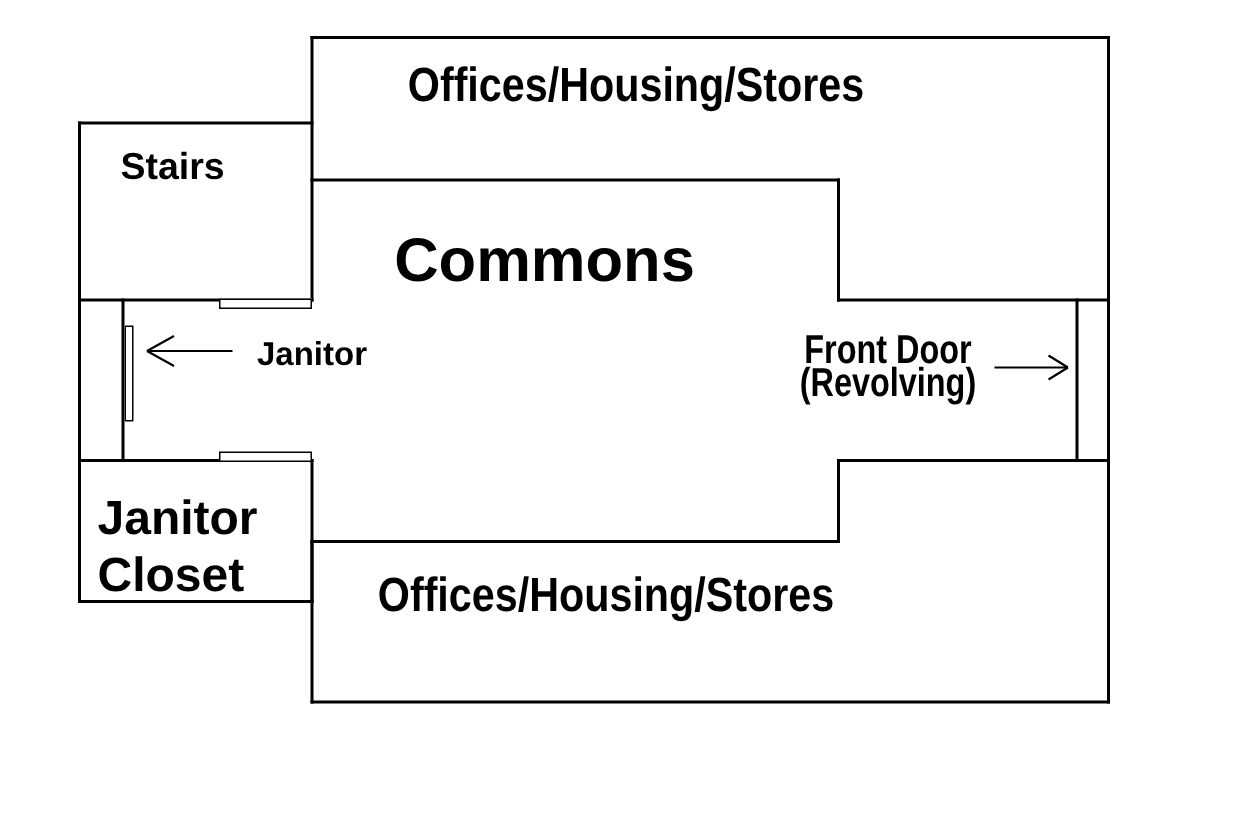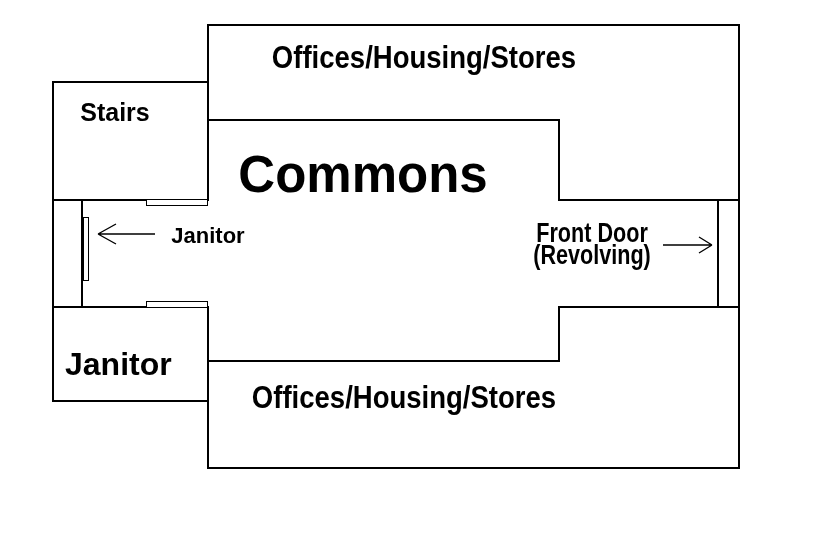--- a/index.html
+++ b/index.html
@@ -23,21 +23,21 @@
   .label {
     position: absolute;
     color: #000000;
     font-weight: bold;
     white-space: nowrap;
     transform: translate(-50%, -50%);
   }
   .label .line { display: block; }
   .lbl-offices { font-size: 32px; transform: translate(-50%, -50%) scaleX(0.86); }
   .lbl-stairs { font-size: 25px; }
-  .lbl-commons { font-size: 51px; }
+  .lbl-commons { font-size: 41px; }
   .lbl-elevator { font-size: 22px; }
   .lbl-frontdoor {
     font-size: 27px;
     line-height: 22px;
     text-align: center;
     transform: translate(-50%, -50%) scaleX(0.80);
   }
   .lbl-janitor {
     font-size: 32px;
     line-height: 38px;
@@ -93,17 +93,18 @@
 
   <div class="label lbl-elevator" style="left:208px; top:236px;">Janitor</div>
 
   <div class="label lbl-frontdoor" style="left:592px; top:244px;">
     <span class="line">Front Door</span>
     <span class="line">(Revolving)</span>
   </div>
 
   <div class="label lbl-janitor" style="left:65px; top:364px;">
     <span class="line">Janitor</span>
+    <span class="line">Closet</span>
   </div>
 
   <div class="label lbl-offices" style="left:404px; top:397px;">Offices/Housing/Stores</div>
 
 </div>
 
 </body></html>

